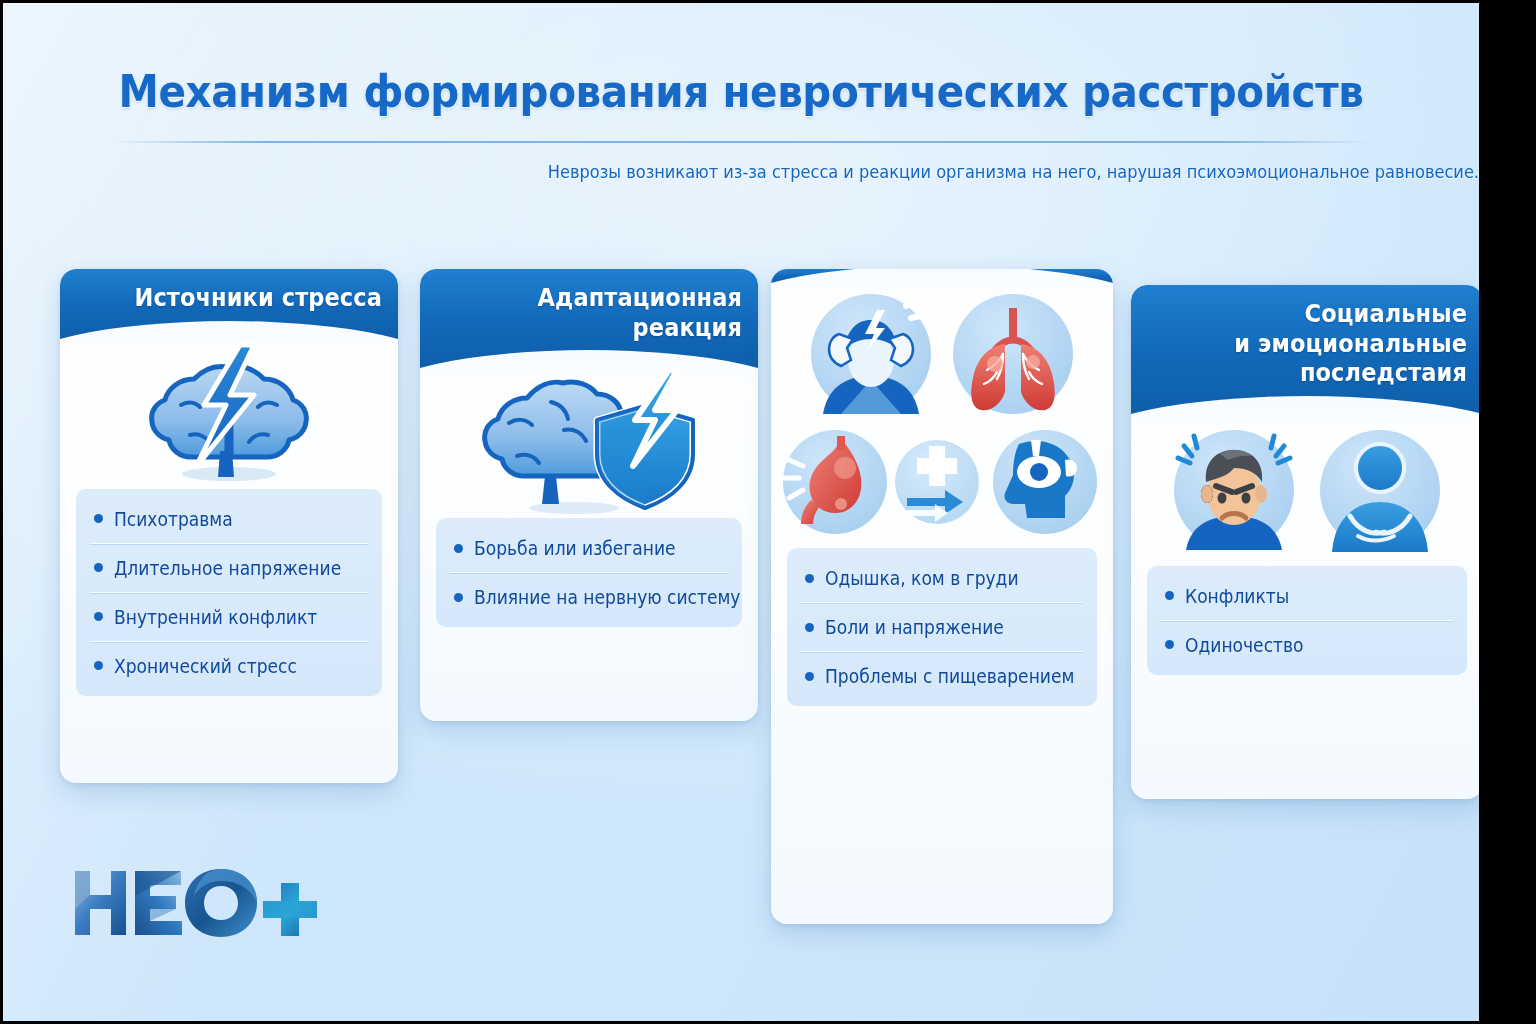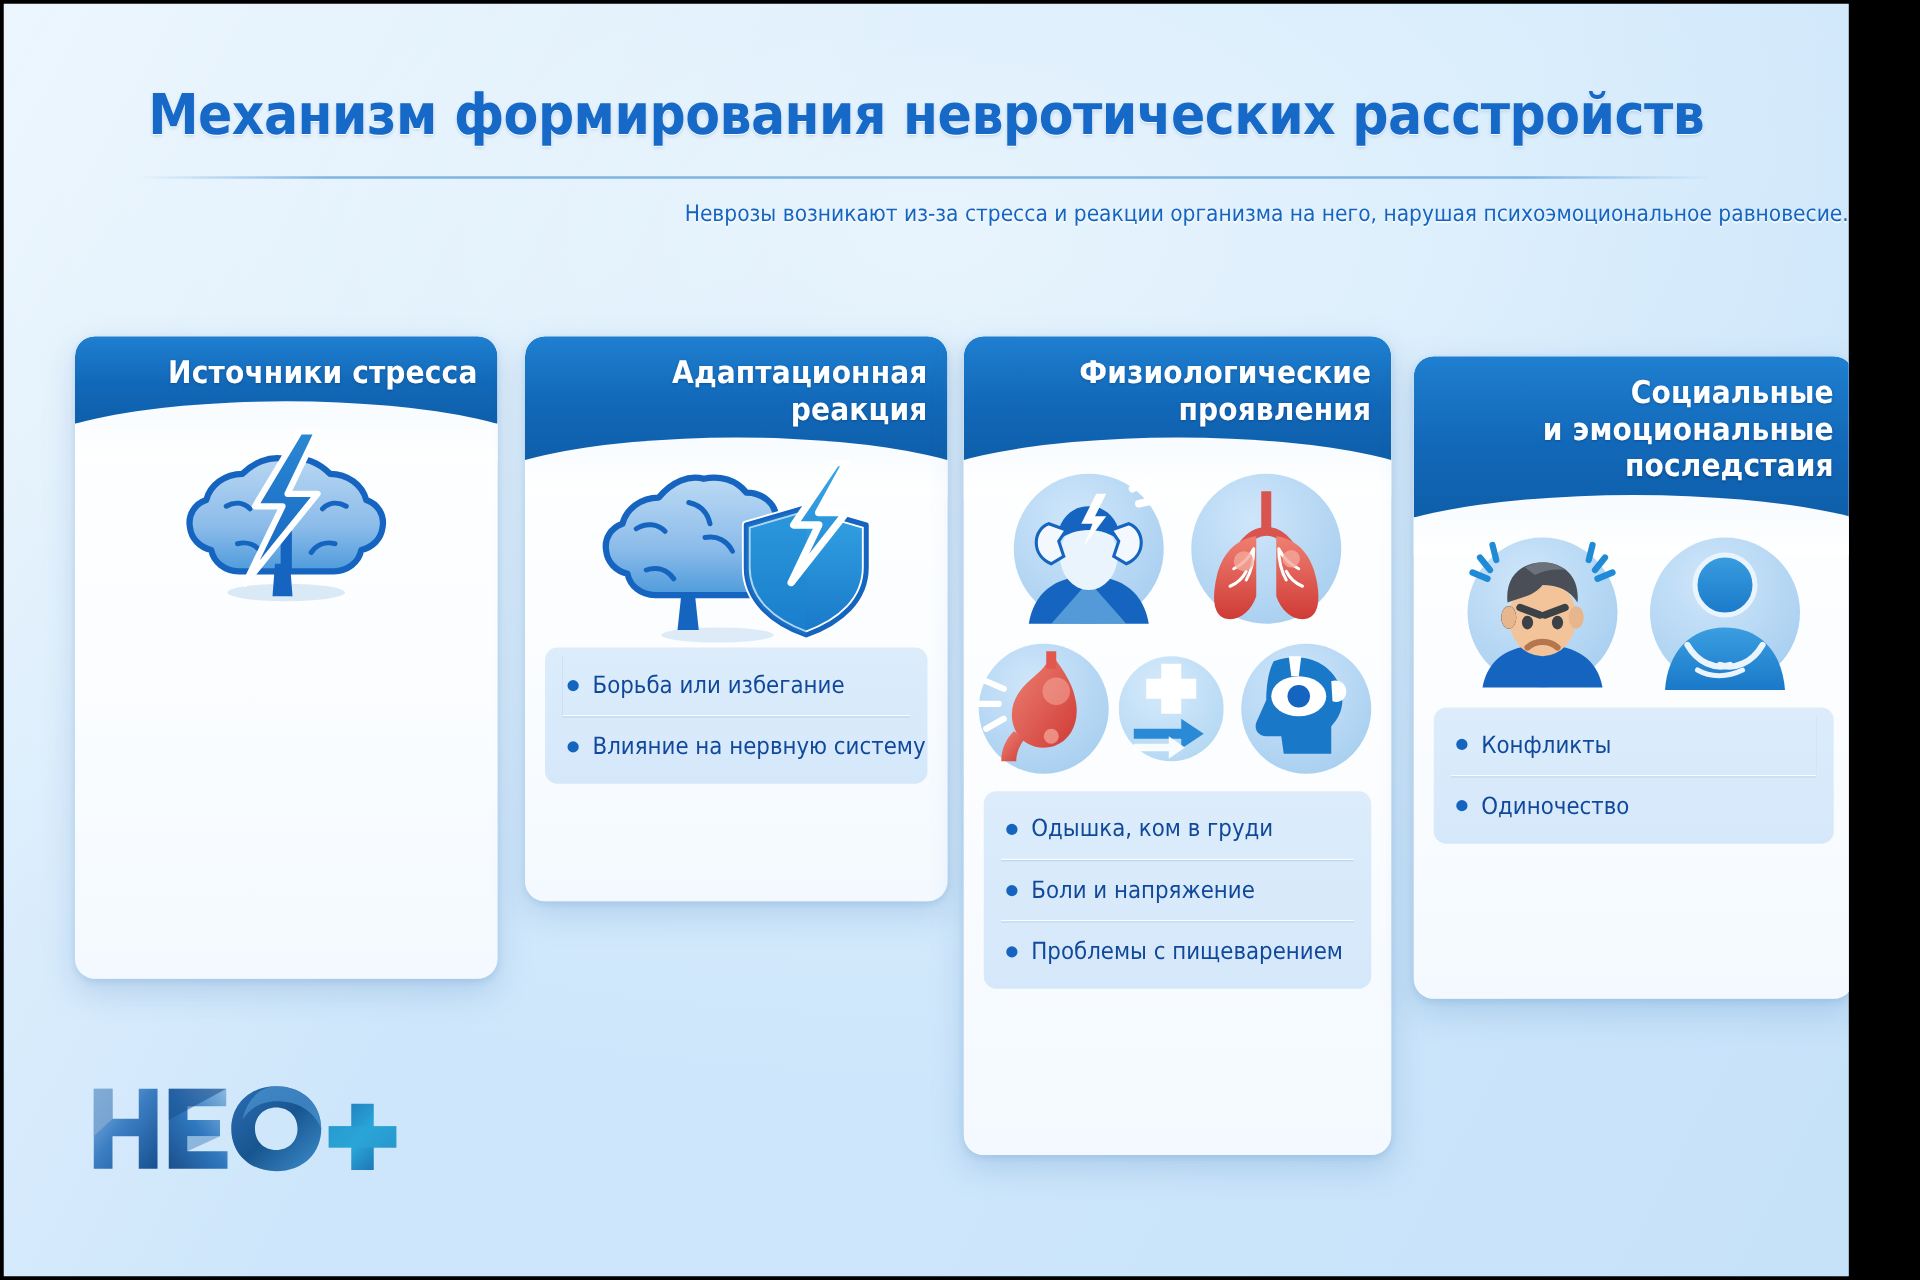--- a/index.html
+++ b/index.html
@@ -177,20 +177,38 @@
         <path d="M130 36c14 0 26 9 29 21 9 3 15 12 13 22-1 9-8 16-17 18-2 10-11 17-22 17H97V24c12-2 24 3 33 12z" fill="url(#brainG1)" stroke="#1565c0" stroke-width="5" stroke-linejoin="round"></path>
 
         <path d="M47 62c7-4 14-3 19 2M56 92c8-2 15 1 19 7M143 62c-7-4-14-3-19 2M134 92c-8-2-15 1-19 7" fill="none" stroke="#1565c0" stroke-width="4" stroke-linecap="round"></path>
 
         <path d="M86 108l-2 26h16l-2-26z" fill="#1565c0"></path>
 
         <path d="M106 2L70 62h22L62 124l58-72H96l24-50z" fill="url(#boltG1)" stroke="#ffffff" stroke-width="5" stroke-linejoin="round"></path>
       </svg>
     </div>
 
+    <div class="list-box">
+      <div class="list-row">
+        <span class="bullet"></span>
+        <span class="list-text">Психотравма</span>
+      </div>
+      <div class="list-row">
+        <span class="bullet"></span>
+        <span class="list-text">Длительное напряжение</span>
+      </div>
+      <div class="list-row">
+        <span class="bullet"></span>
+        <span class="list-text">Внутренний конфликт</span>
+      </div>
+      <div class="list-row">
+        <span class="bullet"></span>
+        <span class="list-text">Хронический стресс</span>
+      </div>
+    </div>
   </section>
 
   <section class="card" id="card-2">
     <header class="card-head">
       <span class="head-pad">Адаптационная реакция</span>
       <span class="arc"></span>
     </header>
 
     <div class="icon-area">
       <svg width="240" height="150" viewBox="0 0 240 150">
@@ -230,24 +248,20 @@
       </div>
       <div class="list-row">
         <span class="bullet"></span>
         <span class="list-text">Влияние на нервную систему</span>
       </div>
     </div>
   </section>
 
   <section class="card" id="card-3">
     <header class="card-head">
-      <span class="head-pad">
-        <span>Физиологические</span><br>
-        <span>проявления</span>
-      </span>
       <span class="arc"></span>
     </header>
 
     <div class="icon-area">
       <div class="icon-row">
 
         <svg width="136" height="132" viewBox="0 0 136 132">
           <defs>
             <radialGradient id="discA" cx="40%" cy="30%" r="75%">
               <stop offset="0" stop-color="#cfe6fa"></stop>

